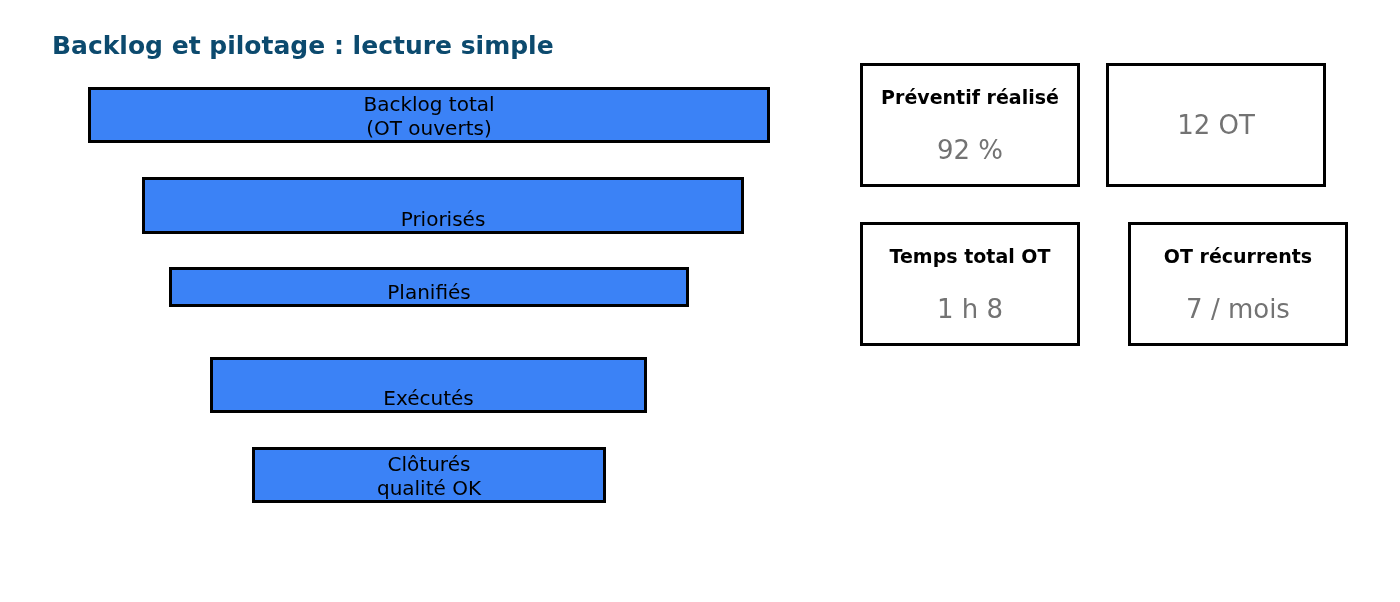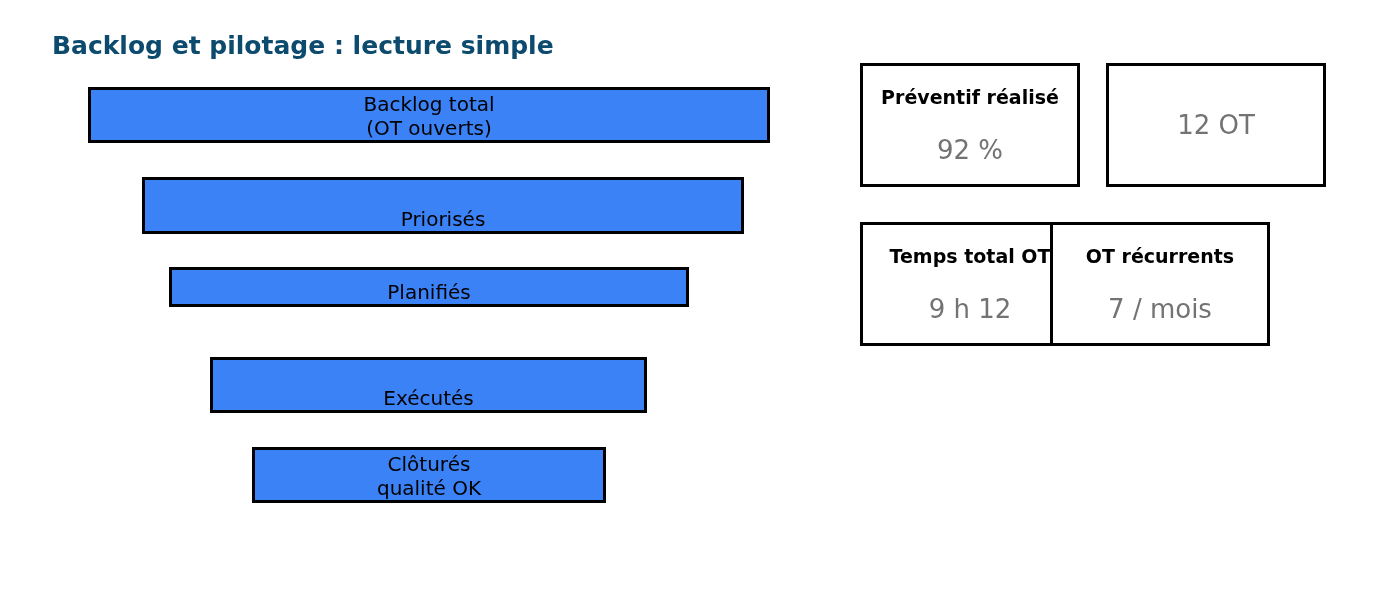--- a/index.html
+++ b/index.html
@@ -56,21 +56,21 @@
     height: 124px;
     display: flex;
     flex-direction: column;
     align-items: center;
     justify-content: center;
     gap: 27px;
   }
   .kpi-0 { left: 860px;  top: 63px; }
   .kpi-1 { left: 1106px; top: 63px; }
   .kpi-2 { left: 860px;  top: 222px; }
-  .kpi-3 { left: 1050px; top: 222px; }
+  .kpi-3 { left: 1128px; top: 222px; }
   .kpi-label {
     font-size: 19px;
     font-weight: 700;
     white-space: nowrap;
     color: #000000;
   }
   .kpi-value {
     font-size: 26px;
     white-space: nowrap;
     color: #737373;
@@ -103,20 +103,20 @@
 
   <div class="kpi-card kpi-0">
     <div class="kpi-label">Préventif réalisé</div>
     <div class="kpi-value">92 %</div>
   </div>
   <div class="kpi-card kpi-1">
     <div class="kpi-value">12 OT</div>
   </div>
   <div class="kpi-card kpi-2">
     <div class="kpi-label">Temps total OT</div>
-    <div class="kpi-value">9 h 12</div>
+    <div class="kpi-value">1 h 8</div>
   </div>
   <div class="kpi-card kpi-3">
     <div class="kpi-label">OT récurrents</div>
     <div class="kpi-value">7 / mois</div>
   </div>
 
 </div>
 
 </body></html>

